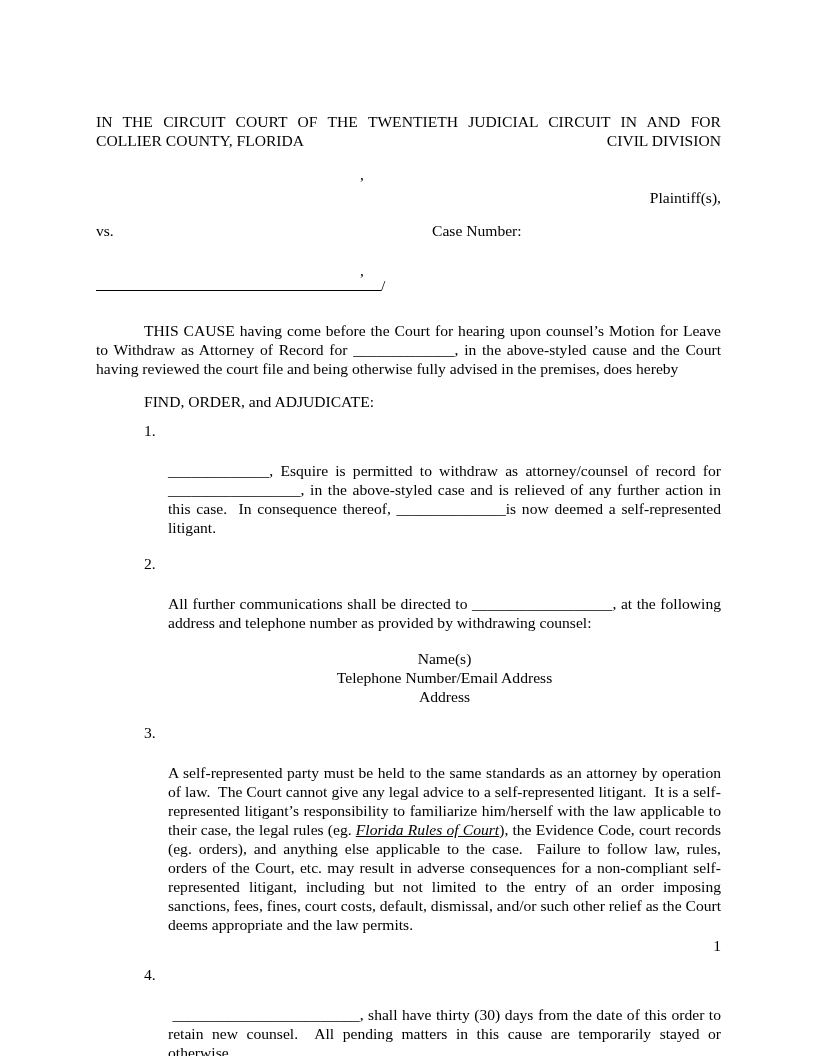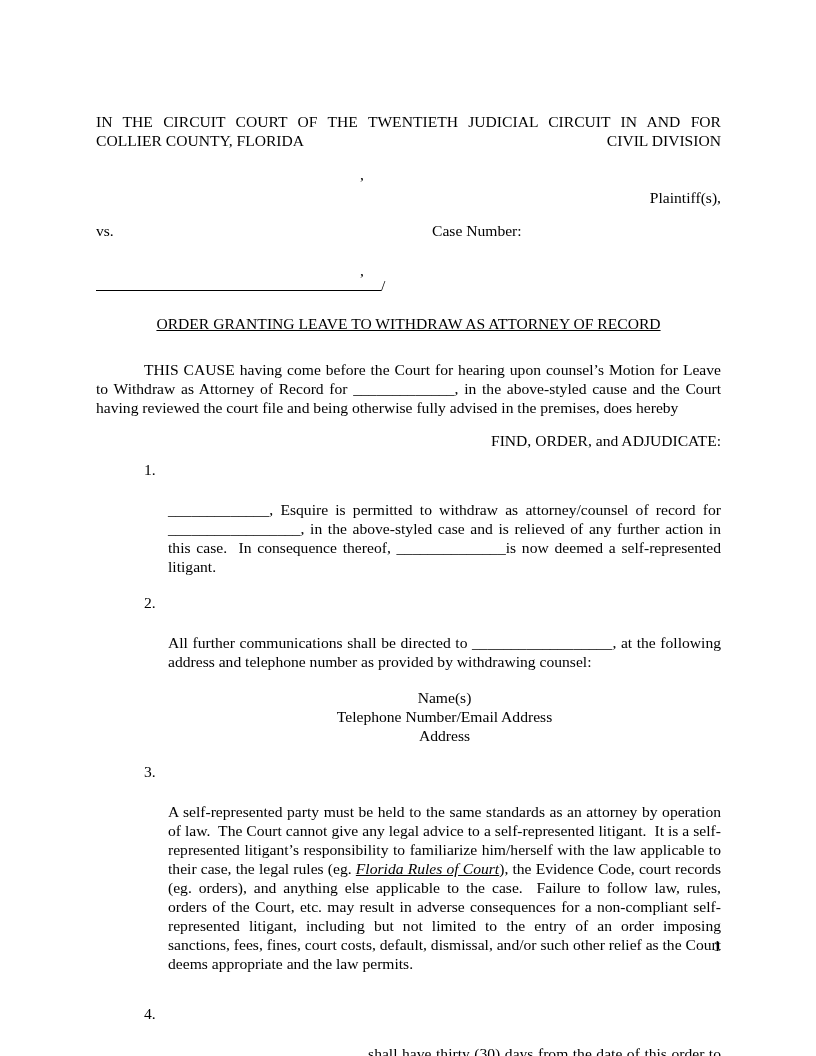--- a/index.html
+++ b/index.html
@@ -67,21 +67,20 @@
     text-decoration: underline;
   }
   .intro {
     margin: 27px 0 0 0;
     text-indent: 48px;
     text-align: justify;
   }
   .find {
     margin-top: 14px;
     padding-left: 48px;
-    text-align: right;
   }
   .li {
     display: flex;
   }
   .li .num {
     flex: none;
     width: 72px;
     padding-left: 48px;
     box-sizing: border-box;
   }
@@ -137,21 +136,20 @@
 
     <div class="comma-line second">
       <span>,</span>
     </div>
 
 
     <div class="sig-row">
       <span class="sig-line"></span><span>/</span>
     </div>
 
-    <h1 class="title">ORDER GRANTING LEAVE TO WITHDRAW AS ATTORNEY OF RECORD</h1>
 
     <p class="intro">THIS CAUSE having come before the Court for hearing upon counsel’s Motion for Leave to Withdraw as Attorney of Record for _____________, in the above-styled cause and the Court having reviewed the court file and being otherwise fully advised in the premises, does hereby</p>
 
     <p class="find">FIND, ORDER, and ADJUDICATE:</p>
 
     <div class="li item1">
       <span class="num">1.</span>
       <div class="li-text">_____________, Esquire is permitted to withdraw as attorney/counsel of record for _________________, in the above-styled case and is relieved of any further action in this case.&nbsp; In consequence thereof, ______________is now deemed a self-represented litigant.</div>
     </div>
 

